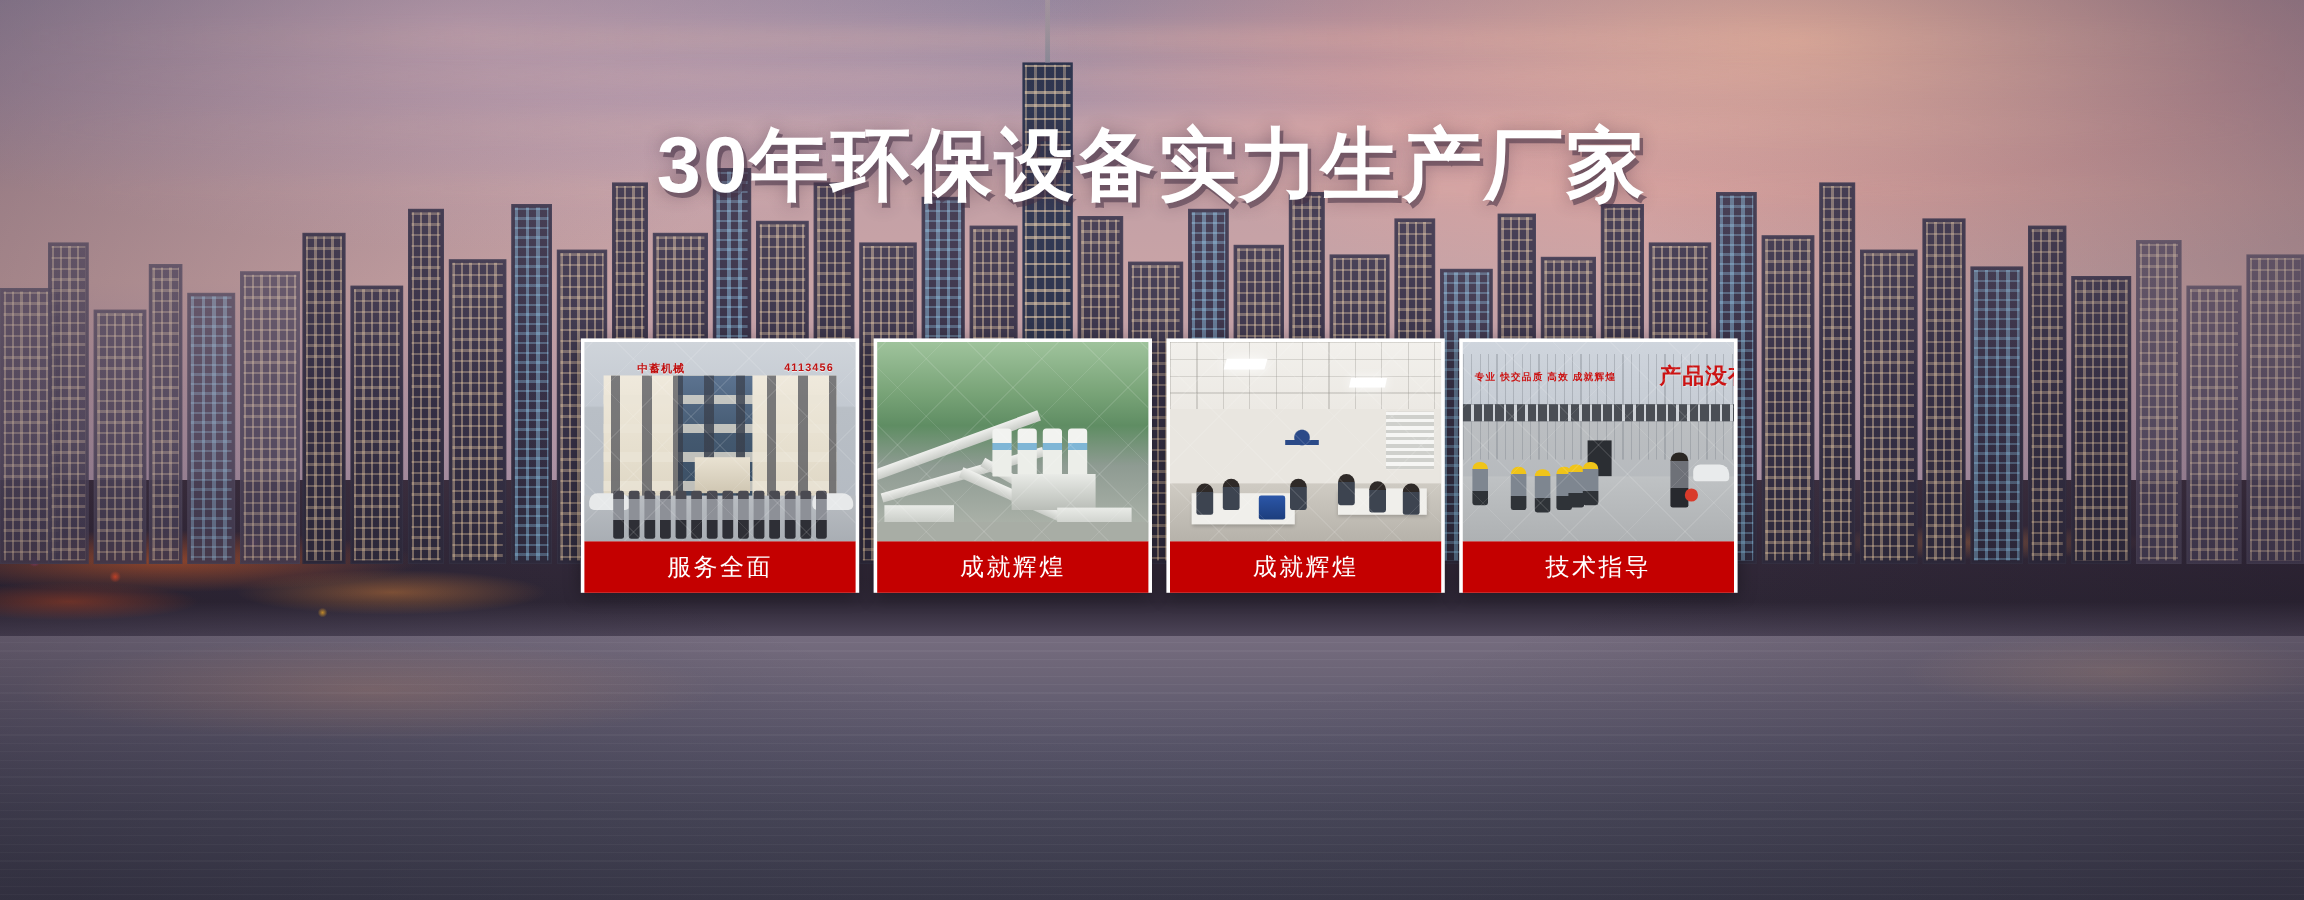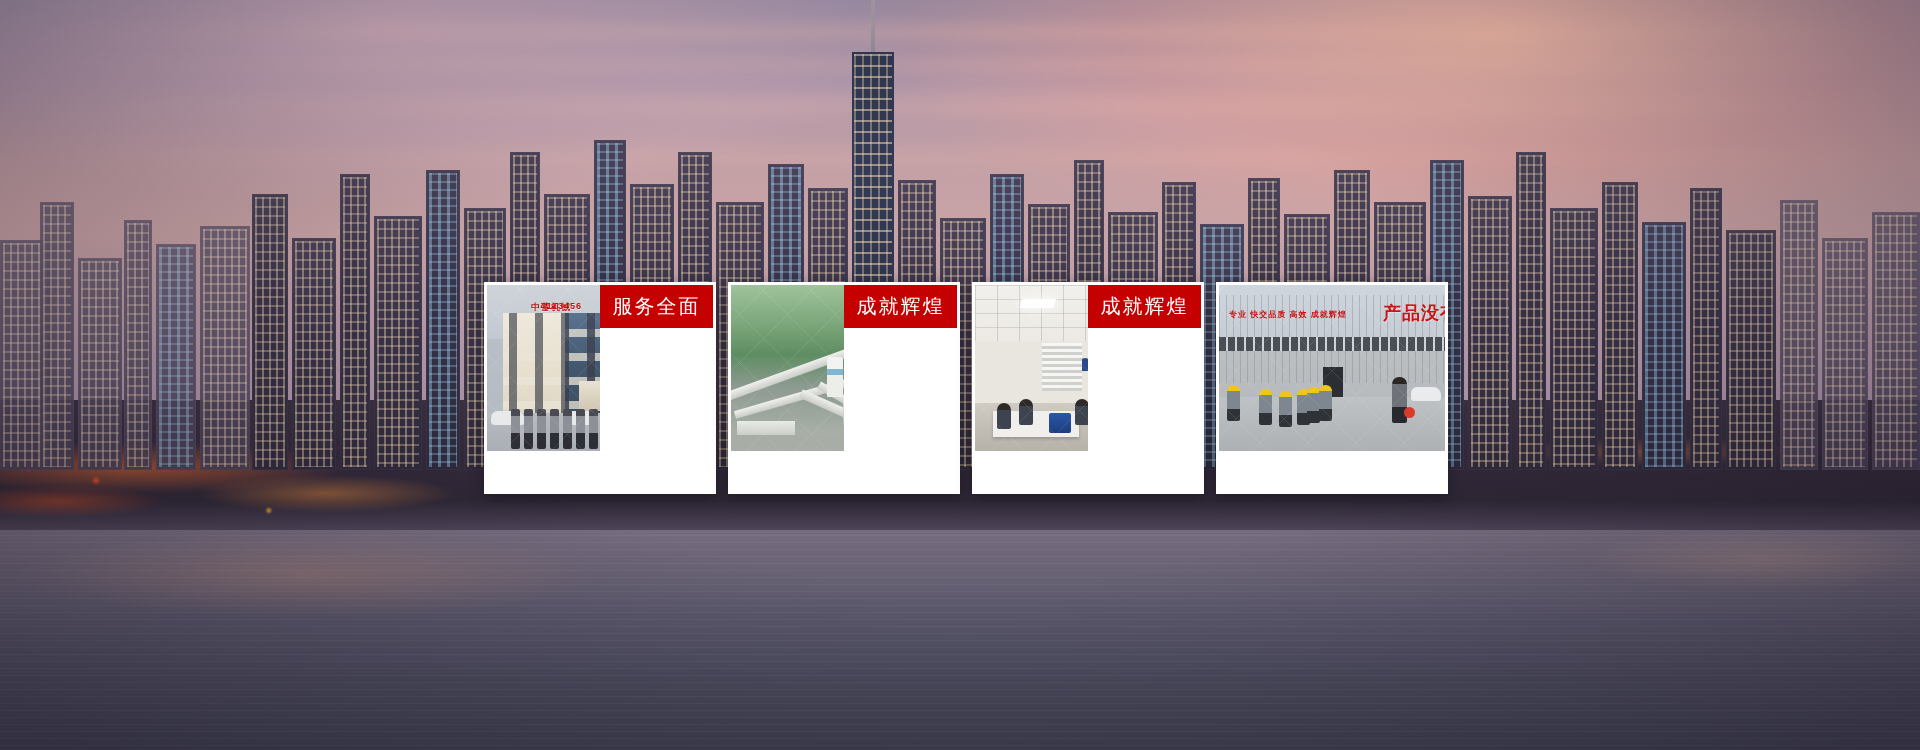--- a/index.html
+++ b/index.html
@@ -132,21 +132,21 @@
   
   .cards{
     position:absolute; left:50%; transform:translateX(-50%);
     top:282px; width:952px; height:212px;
     display:flex; gap:12px;
   }
   .card{
     position:relative; width:232px; height:212px;
     background:#ffffff; padding:3px 3px 0 3px;
     box-shadow:0 3px 14px rgba(0,0,0,.35);
-    display:flex; flex-direction:row;
+    display:flex; flex-direction:column;
   }
   .photo{ position:relative; width:226px; height:166px; overflow:hidden; }
   .photo::after{
     content:""; position:absolute; inset:0;
     background-image:
       repeating-linear-gradient(45deg, rgba(255,255,255,.10) 0 1px, rgba(0,0,0,0) 1px 34px),
       repeating-linear-gradient(-45deg, rgba(255,255,255,.10) 0 1px, rgba(0,0,0,0) 1px 34px);
   }
   .cap{
     width:226px; height:43px; background:#c40000; color:#fff;
@@ -312,20 +312,21 @@
     <div class="bld cool" style="left:1642px;width:44px;height:248px"></div>
     <div class="bld lit" style="left:1690px;width:32px;height:282px"></div>
     <div class="bld lit" style="left:1726px;width:50px;height:240px"></div>
     <div class="bld far lit" style="left:1780px;width:38px;height:270px"></div>
     <div class="bld far lit" style="left:1822px;width:46px;height:232px"></div>
     <div class="bld far lit" style="left:1872px;width:48px;height:258px"></div>
   </div>
 
   <div class="vignette"></div>
 
+  <div class="headline">30年环保设备实力生产厂家</div>
 
 
   <div class="cards">
 
     <div class="card">
       <div class="photo p1">
         <div class="bldg"></div>
         <div class="sign">中蓄机械</div>
         <div class="tel">4113456</div>
         <div class="portico"></div>
@@ -408,16 +409,17 @@
         <div class="van"></div>
         <div class="wrk" style="left:8px;top:100px"></div>
         <div class="wrk" style="left:40px;top:104px"></div>
         <div class="wrk" style="left:60px;top:106px"></div>
         <div class="wrk" style="left:78px;top:104px"></div>
         <div class="wrk" style="left:88px;top:102px"></div>
         <div class="wrk" style="left:100px;top:100px"></div>
         <div class="boss"></div>
         <div class="hat"></div>
       </div>
+      <div class="cap">技术指导</div>
     </div>
 
   </div>
 </div>
 
 </body></html>

